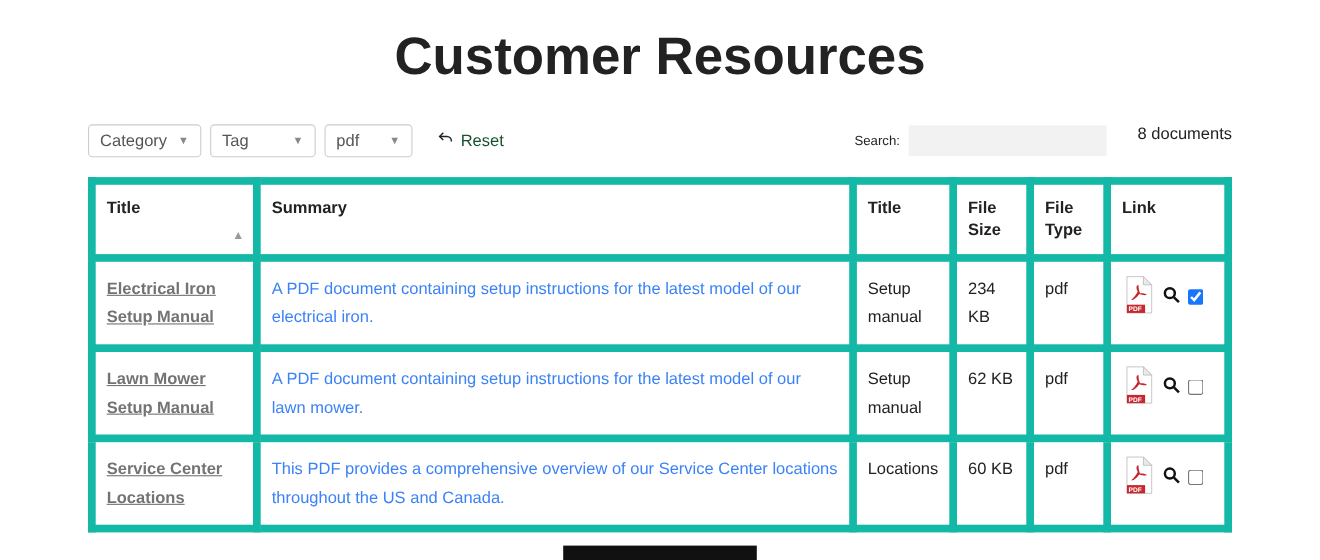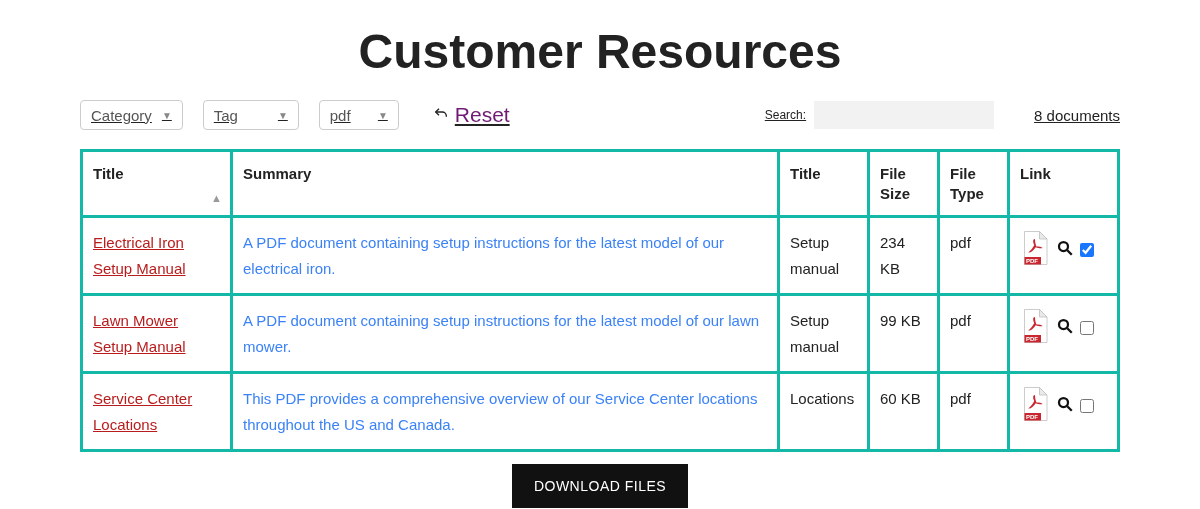--- a/index.html
+++ b/index.html
@@ -7,31 +7,29 @@
       font-family: "Segoe UI", Arial, sans-serif;
       color: #222;
       background: #fff;
       width: 1200px;
       margin: 0 auto;
     }
     .page-title {
       text-align: center;
       font-size: 48px;
       font-weight: 700;
-      margin: 24px 0 20px 0;
+      margin: 24px 0 34px 0;
     }
     .container {
       padding: 0 80px;
     }
     .filter-bar {
       display: flex;
-      align-items: center;
-      gap: 20px;
+      gap: 8px;
       margin-bottom: 18px;
-      text-decoration: underline;
     }
     .filter-select {
       position: relative;
       display: inline-flex;
       align-items: center;
       justify-content: space-between;
       border: 1px solid #ccc;
       border-radius: 4px;
       padding: 4px 10px;
       font-size: 15px;
@@ -45,22 +43,22 @@
       margin-left: 10px;
       font-size: 10px;
       color: #888;
     }
     .reset-btn {
       display: inline-flex;
       align-items: center;
       gap: 6px;
       background: none;
       border: none;
-      font-size: 21px;
-      color: #701a75;
+      font-size: 15px;
+      color: #14532d;
       cursor: pointer;
       padding: 4px 8px;
       margin-left: 6px;
     }
     .reset-btn svg { width: 16px; height: 16px; }
     .spacer { flex: 1; }
     .search-wrap {
       display: flex;
       align-items: center;
       gap: 8px;
@@ -77,21 +75,21 @@
     .doc-count {
       font-size: 15px;
       margin-left: 20px;
     }
     table.resources {
       width: 100%;
       border-collapse: collapse;
       font-size: 15px;
     }
     table.resources th, table.resources td {
-      border: 3px solid #14b8a6;
+      border: 7px solid #14b8a6;
       padding: 12px 10px;
       vertical-align: top;
       text-align: left;
     }
     table.resources th {
       font-weight: 700;
       background: #fff;
       line-height: 1.3;
     }
     th.title-col { width: 150px; position: relative; }
@@ -101,23 +99,24 @@
     th.type-col { width: 70px; }
     th.link-col { width: 110px; }
     .sort-arrow {
       position: absolute;
       right: 8px;
       bottom: 10px;
       font-size: 11px;
       color: #999;
     }
     td.title-cell a {
-      color: #b91c1c;
+      color: #737373;
       text-decoration: underline;
       line-height: 1.7;
+      font-weight: bold;
     }
     td.summary-cell { line-height: 1.7; color: #3b82f6; }
     td.tags-cell, td.size-cell, td.type-cell { line-height: 1.7; }
     .link-cell-inner {
       display: flex;
       align-items: center;
       gap: 6px;
     }
     .pdf-icon {
       width: 30px;
@@ -221,21 +220,21 @@
     <line x1="15" y1="15" x2="21" y2="21"></line>
   </svg></a>
               <input type="checkbox" class="row-checkbox" checked="" style="">
             </div>
           </td>
         </tr>
         <tr>
           <td class="title-cell"><a href="#">Lawn Mower Setup Manual</a></td>
           <td class="summary-cell">A PDF document containing setup instructions for the latest model of our lawn mower.</td>
           <td class="tags-cell">Setup manual</td>
-          <td class="size-cell">99 KB</td>
+          <td class="size-cell">62 KB</td>
           <td class="type-cell">pdf</td>
           <td>
             <div class="link-cell-inner">
               <a href="#"><svg class="pdf-icon" viewBox="0 0 40 48">
     <path d="M6 2 h20 l10 10 v34 H6 Z" fill="#fff" stroke="#bbb" stroke-width="1"></path>
     <path d="M26 2 v10 h10 Z" fill="#eaeaea" stroke="#bbb" stroke-width="1"></path>
     <path d="M20 12 c-3 0 -3 4 -1 8 c-2 4 -5 8 -8 10 c3 1 7 -3 10 -7 c3 1 7 2 9 1 c-1 -2 -5 -2 -8 -2 c-2 -4 -2 -10 -2 -10z" fill="#c8272f"></path>
     <rect x="6" y="36" width="22" height="10" fill="#c8272f"></rect>
     <text x="8" y="44" font-size="8" fill="#fff" font-family="Arial" font-weight="bold">PDF</text>
   </svg></a>

